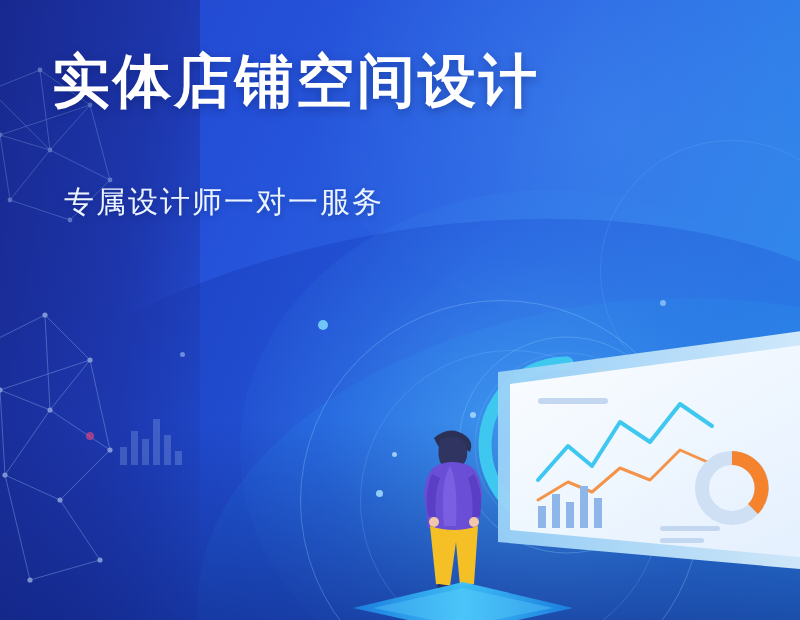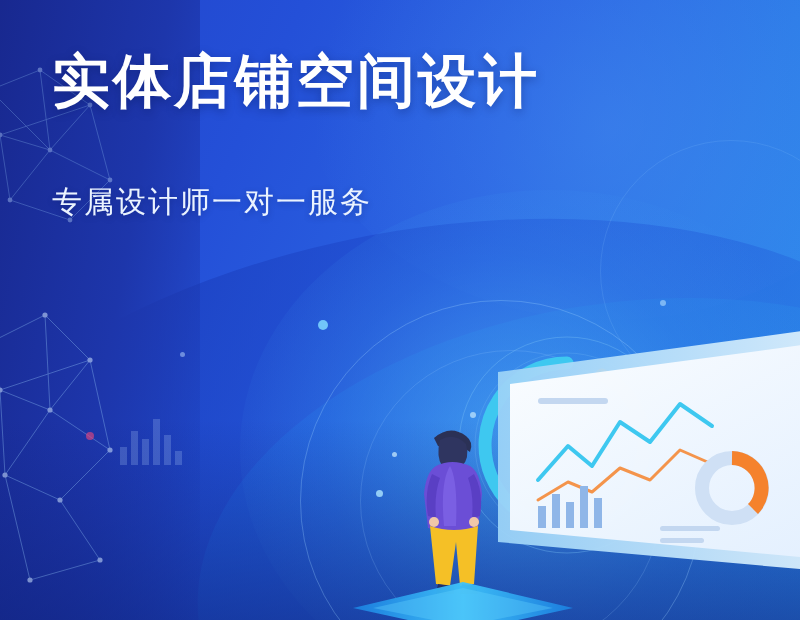--- a/index.html
+++ b/index.html
@@ -114,21 +114,21 @@
   }
   .subline {
     position: absolute;
     left: 52px;
     font-size: 30px;
     color: #eaf3ff;
     letter-spacing: 2px;
     white-space: nowrap;
     text-shadow: 0 2px 6px rgba(5,20,80,0.30);
   }
-  .subline-1 { top: 182px; }
+  .subline-1 { top: 182px; margin-left: 12px; }
   .subline-2 { top: 238px; }
 
   
   .swoosh {
     position: absolute;
     left: 452px;
     top: 330px;
     width: 230px;
     height: 230px;
   }

